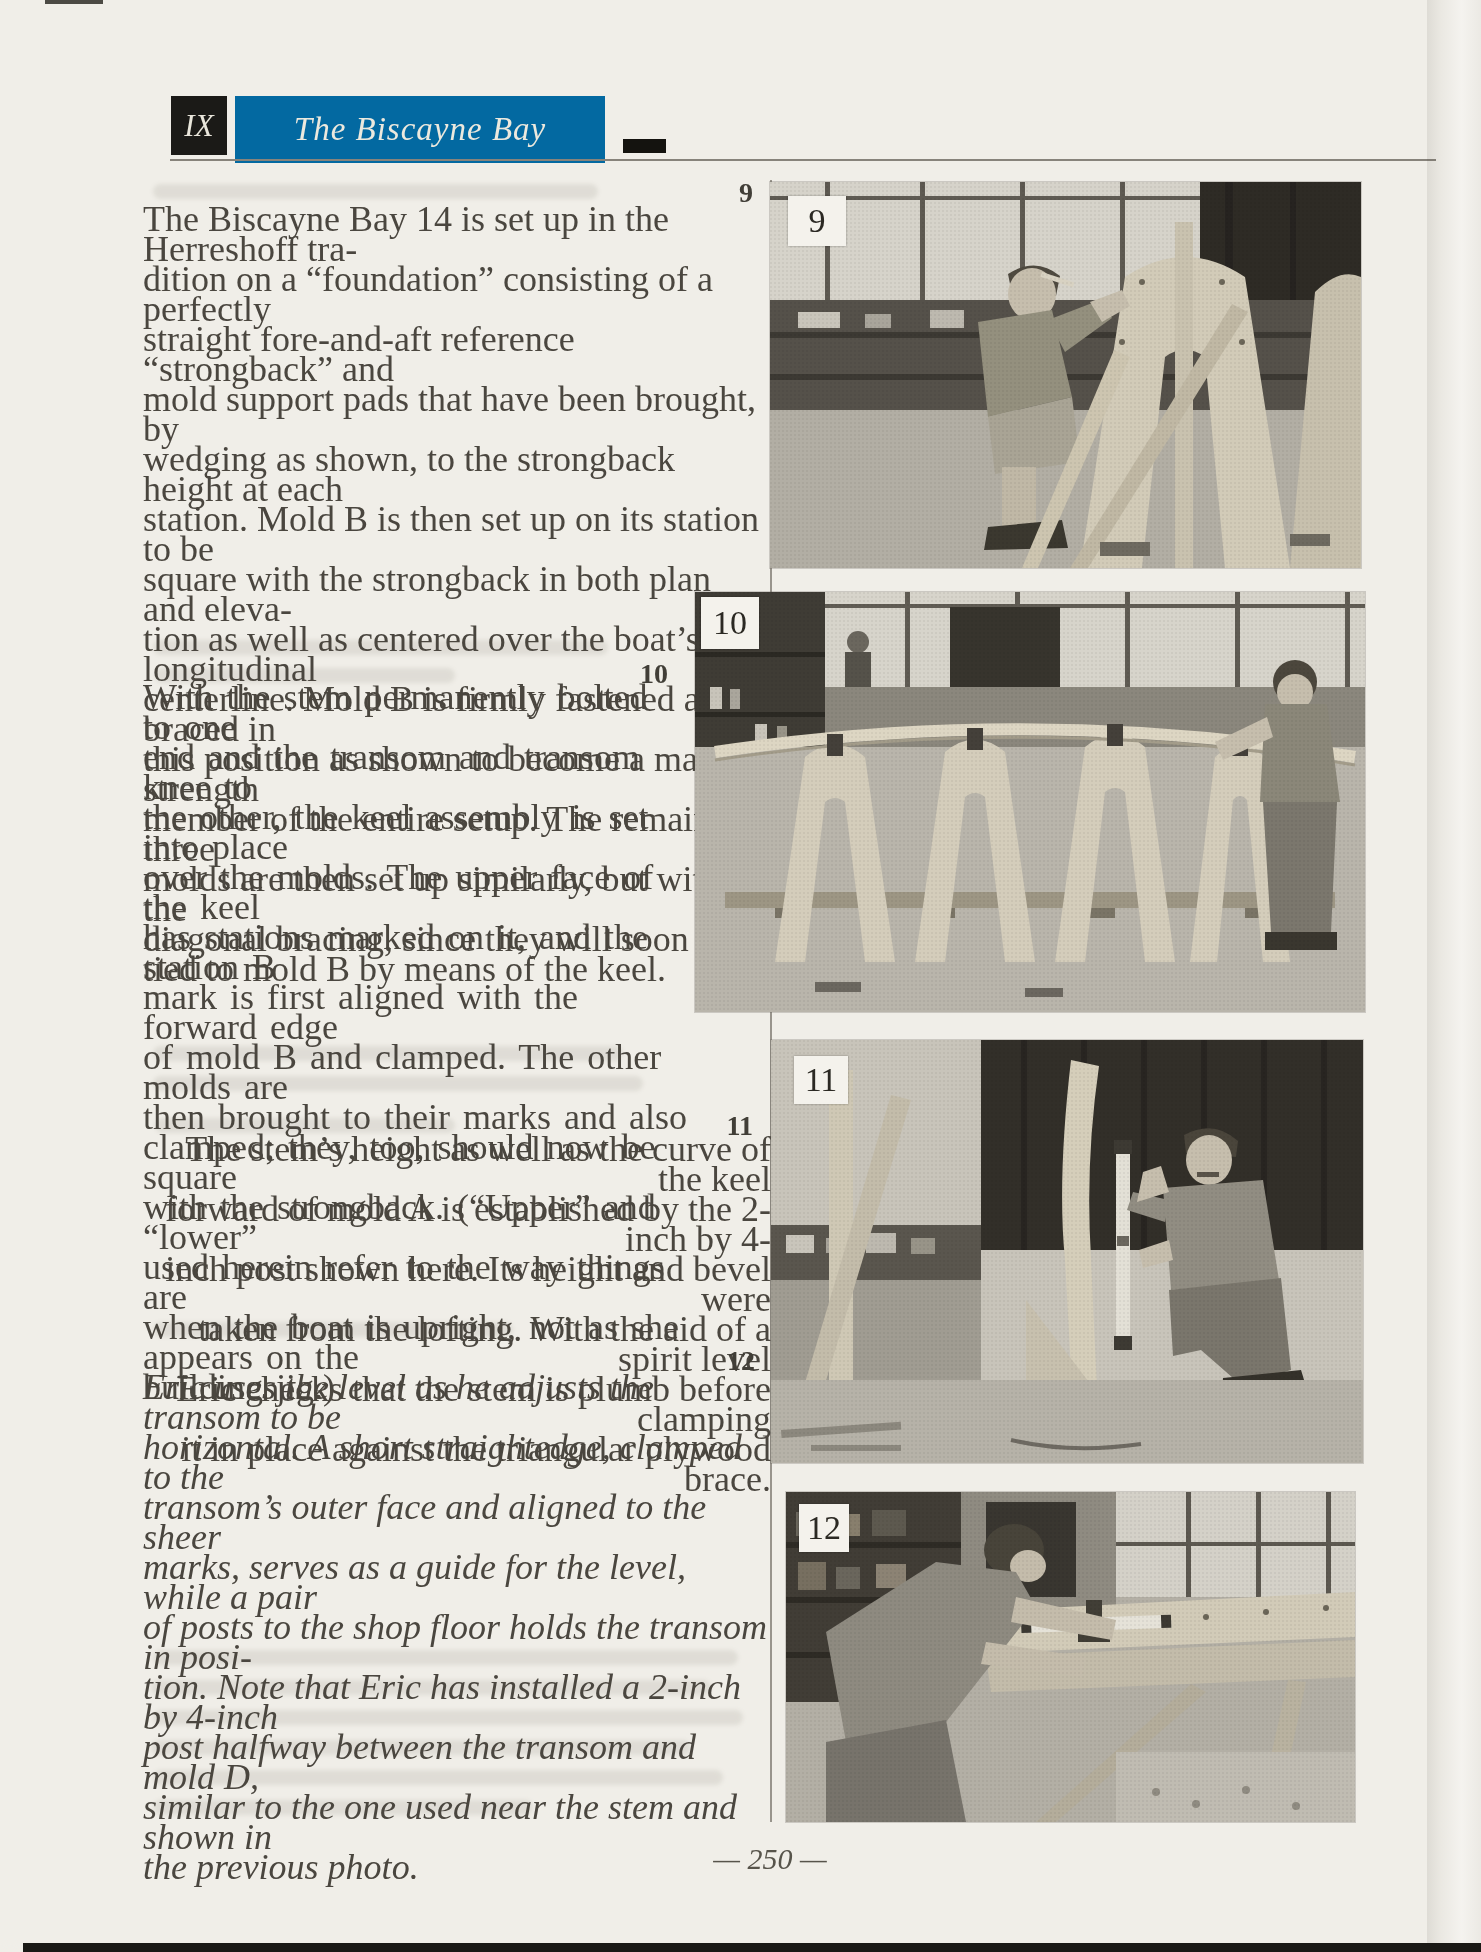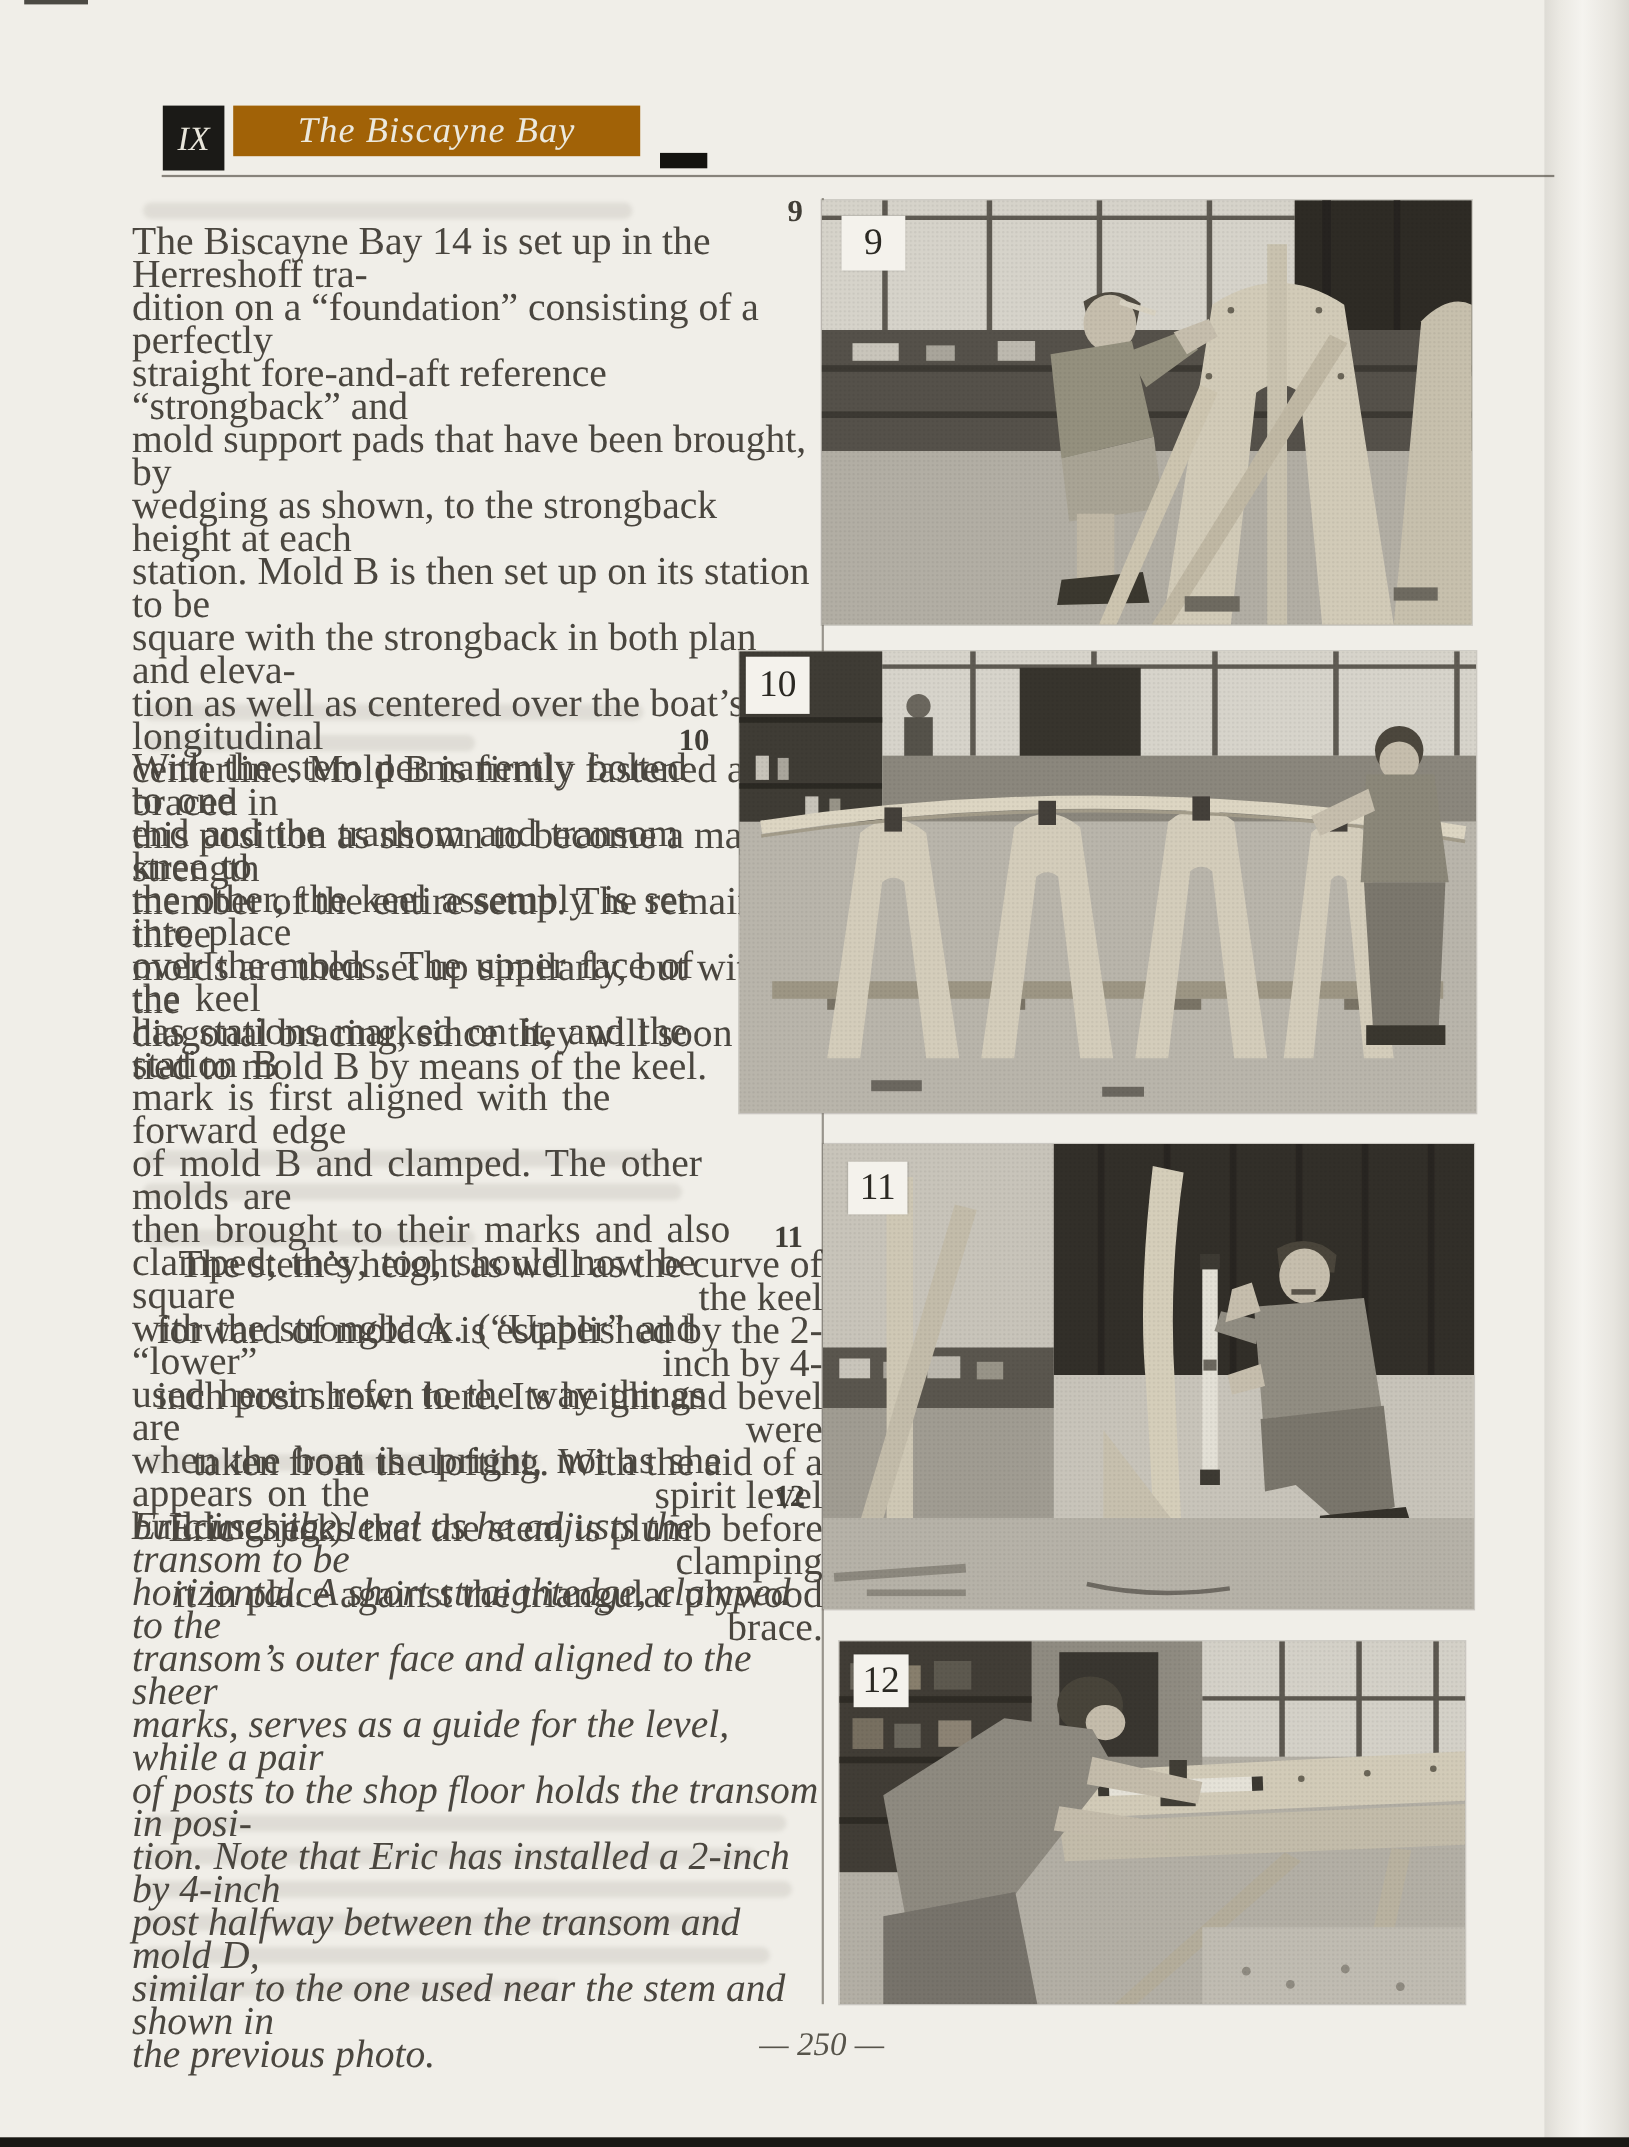--- a/index.html
+++ b/index.html
@@ -1,22 +1,22 @@
 <!DOCTYPE html>
 <html><head>
 <meta charset="utf-8">
 <style>
   html,body{margin:0;padding:0;background:#d8d6d0;}
   .page{position:relative;width:1481px;height:1952px;background:#f0eee8;overflow:hidden;
         font-family:"Liberation Serif", serif;}
-  .abs{position:absolute;}
+  .abs{position:absolute;margin-left:23px;}
   
   .chapnum{left:148px;top:96px;width:56px;height:59px;background:#1b1a17;color:#e9e6db;
            display:flex;align-items:center;justify-content:center;font-style:italic;font-size:31px;}
-  .titlebar{left:212px;top:96px;width:370px;height:46px;background:#a16207;color:#ece9de;
+  .titlebar{left:212px;top:96px;width:370px;height:67px;background:#0369a1;color:#ece9de;
             display:flex;align-items:center;justify-content:center;font-style:italic;font-size:33px;letter-spacing:1px;}
   .hrule{left:147px;top:159px;width:1266px;height:2px;background:#87837b;}
   .vrule{left:747px;top:180px;width:2px;height:1642px;background:#98948c;z-index:1;}
   .artifact-a{left:600px;top:139px;width:43px;height:14px;background:#14130f;}
   .artifact-b{left:22px;top:0;width:58px;height:4px;background:#4c4a44;}
   
   .para{font-size:36px;line-height:30px;color:#4a463f;white-space:pre-line;z-index:2;}
   .pnum{font-size:28px;font-weight:600;color:#413e37;text-align:right;z-index:2;}
   .p9{left:120px;top:204px;width:628px;}
   .p9n{left:530px;top:177px;width:200px;}

